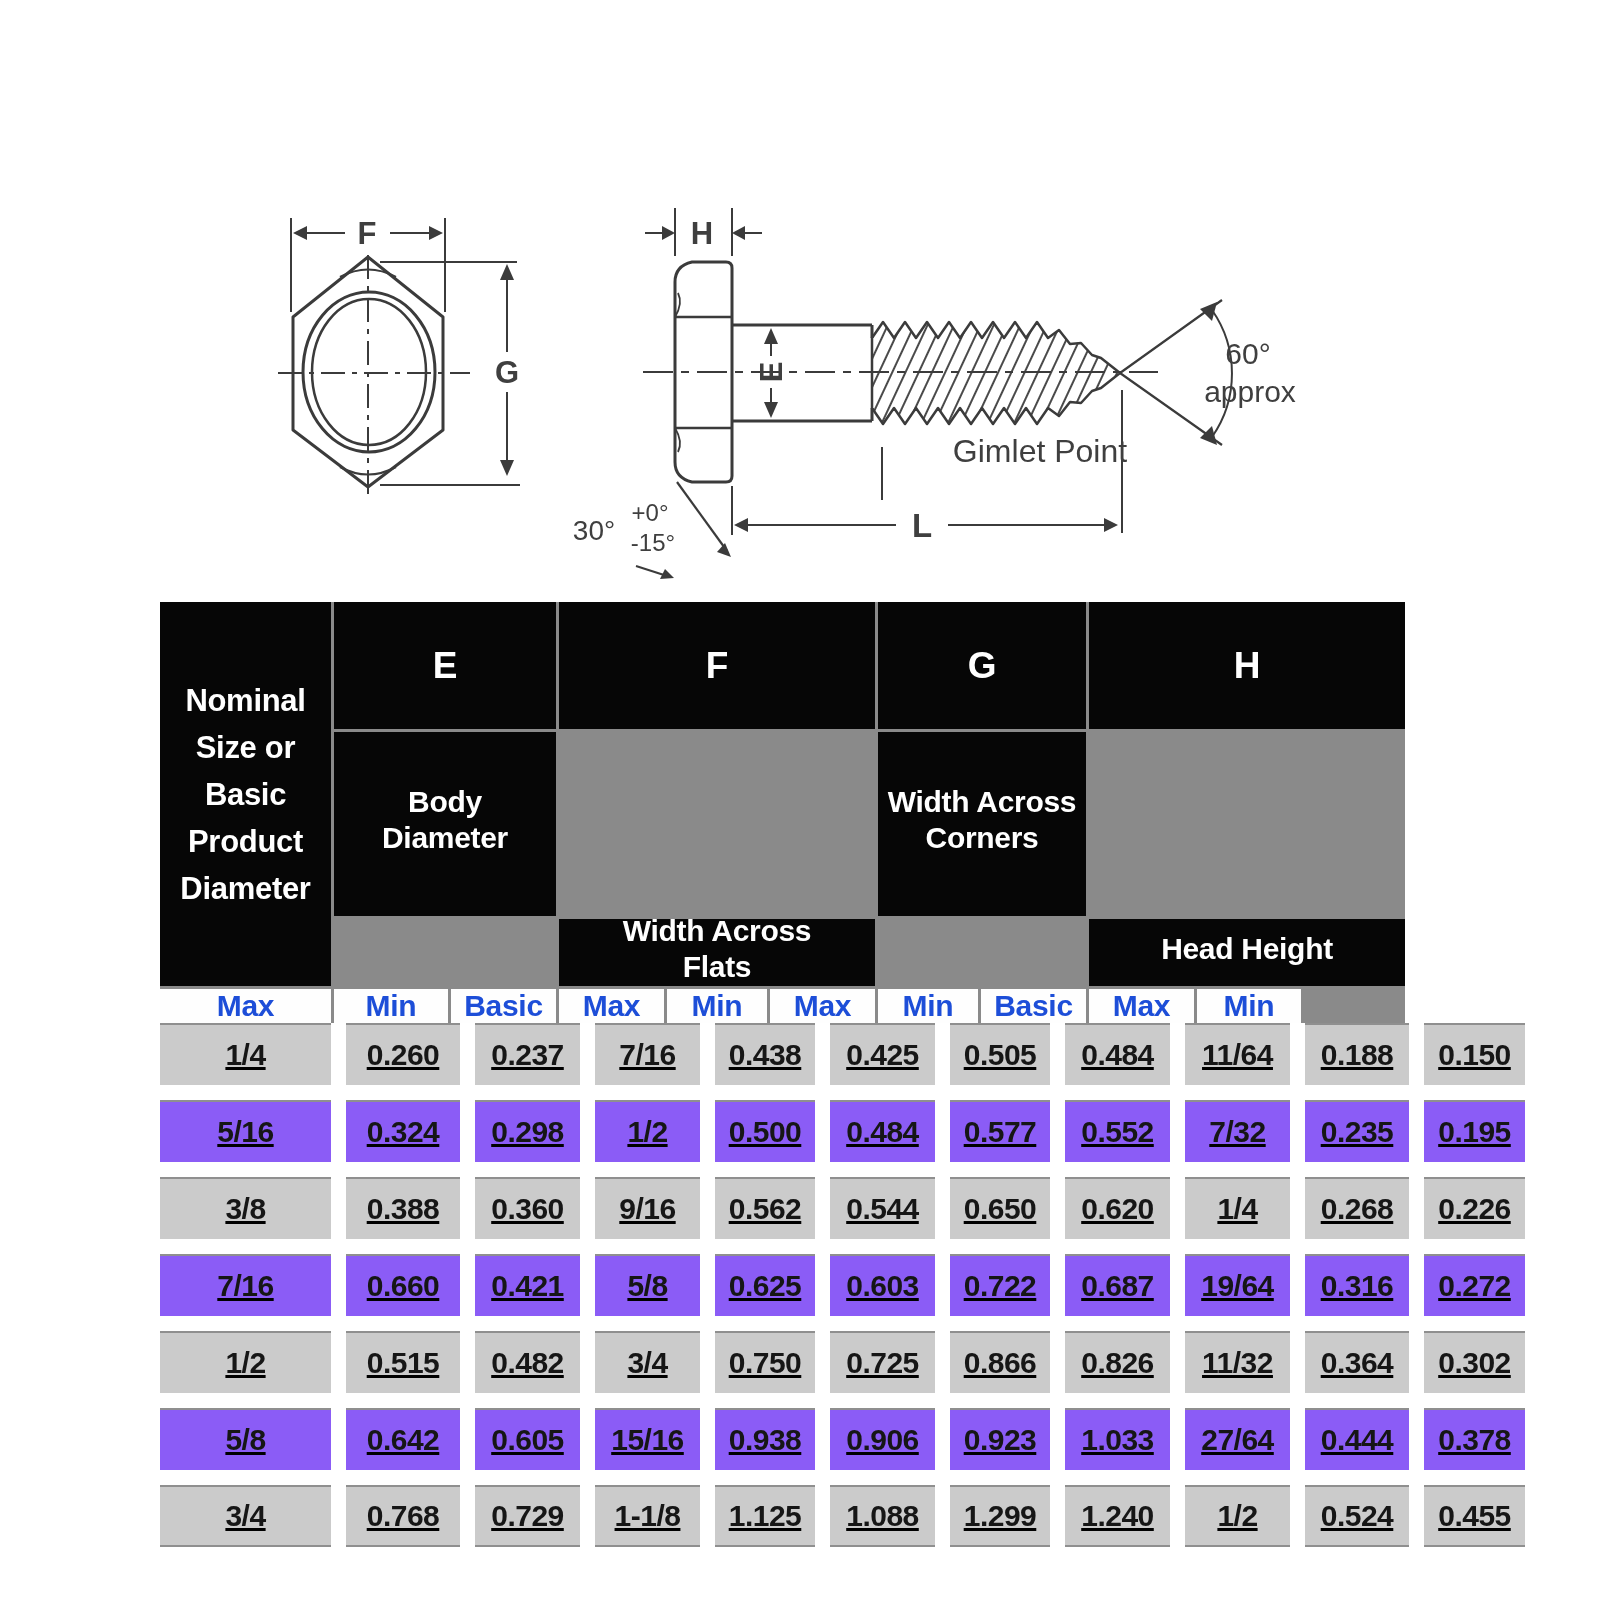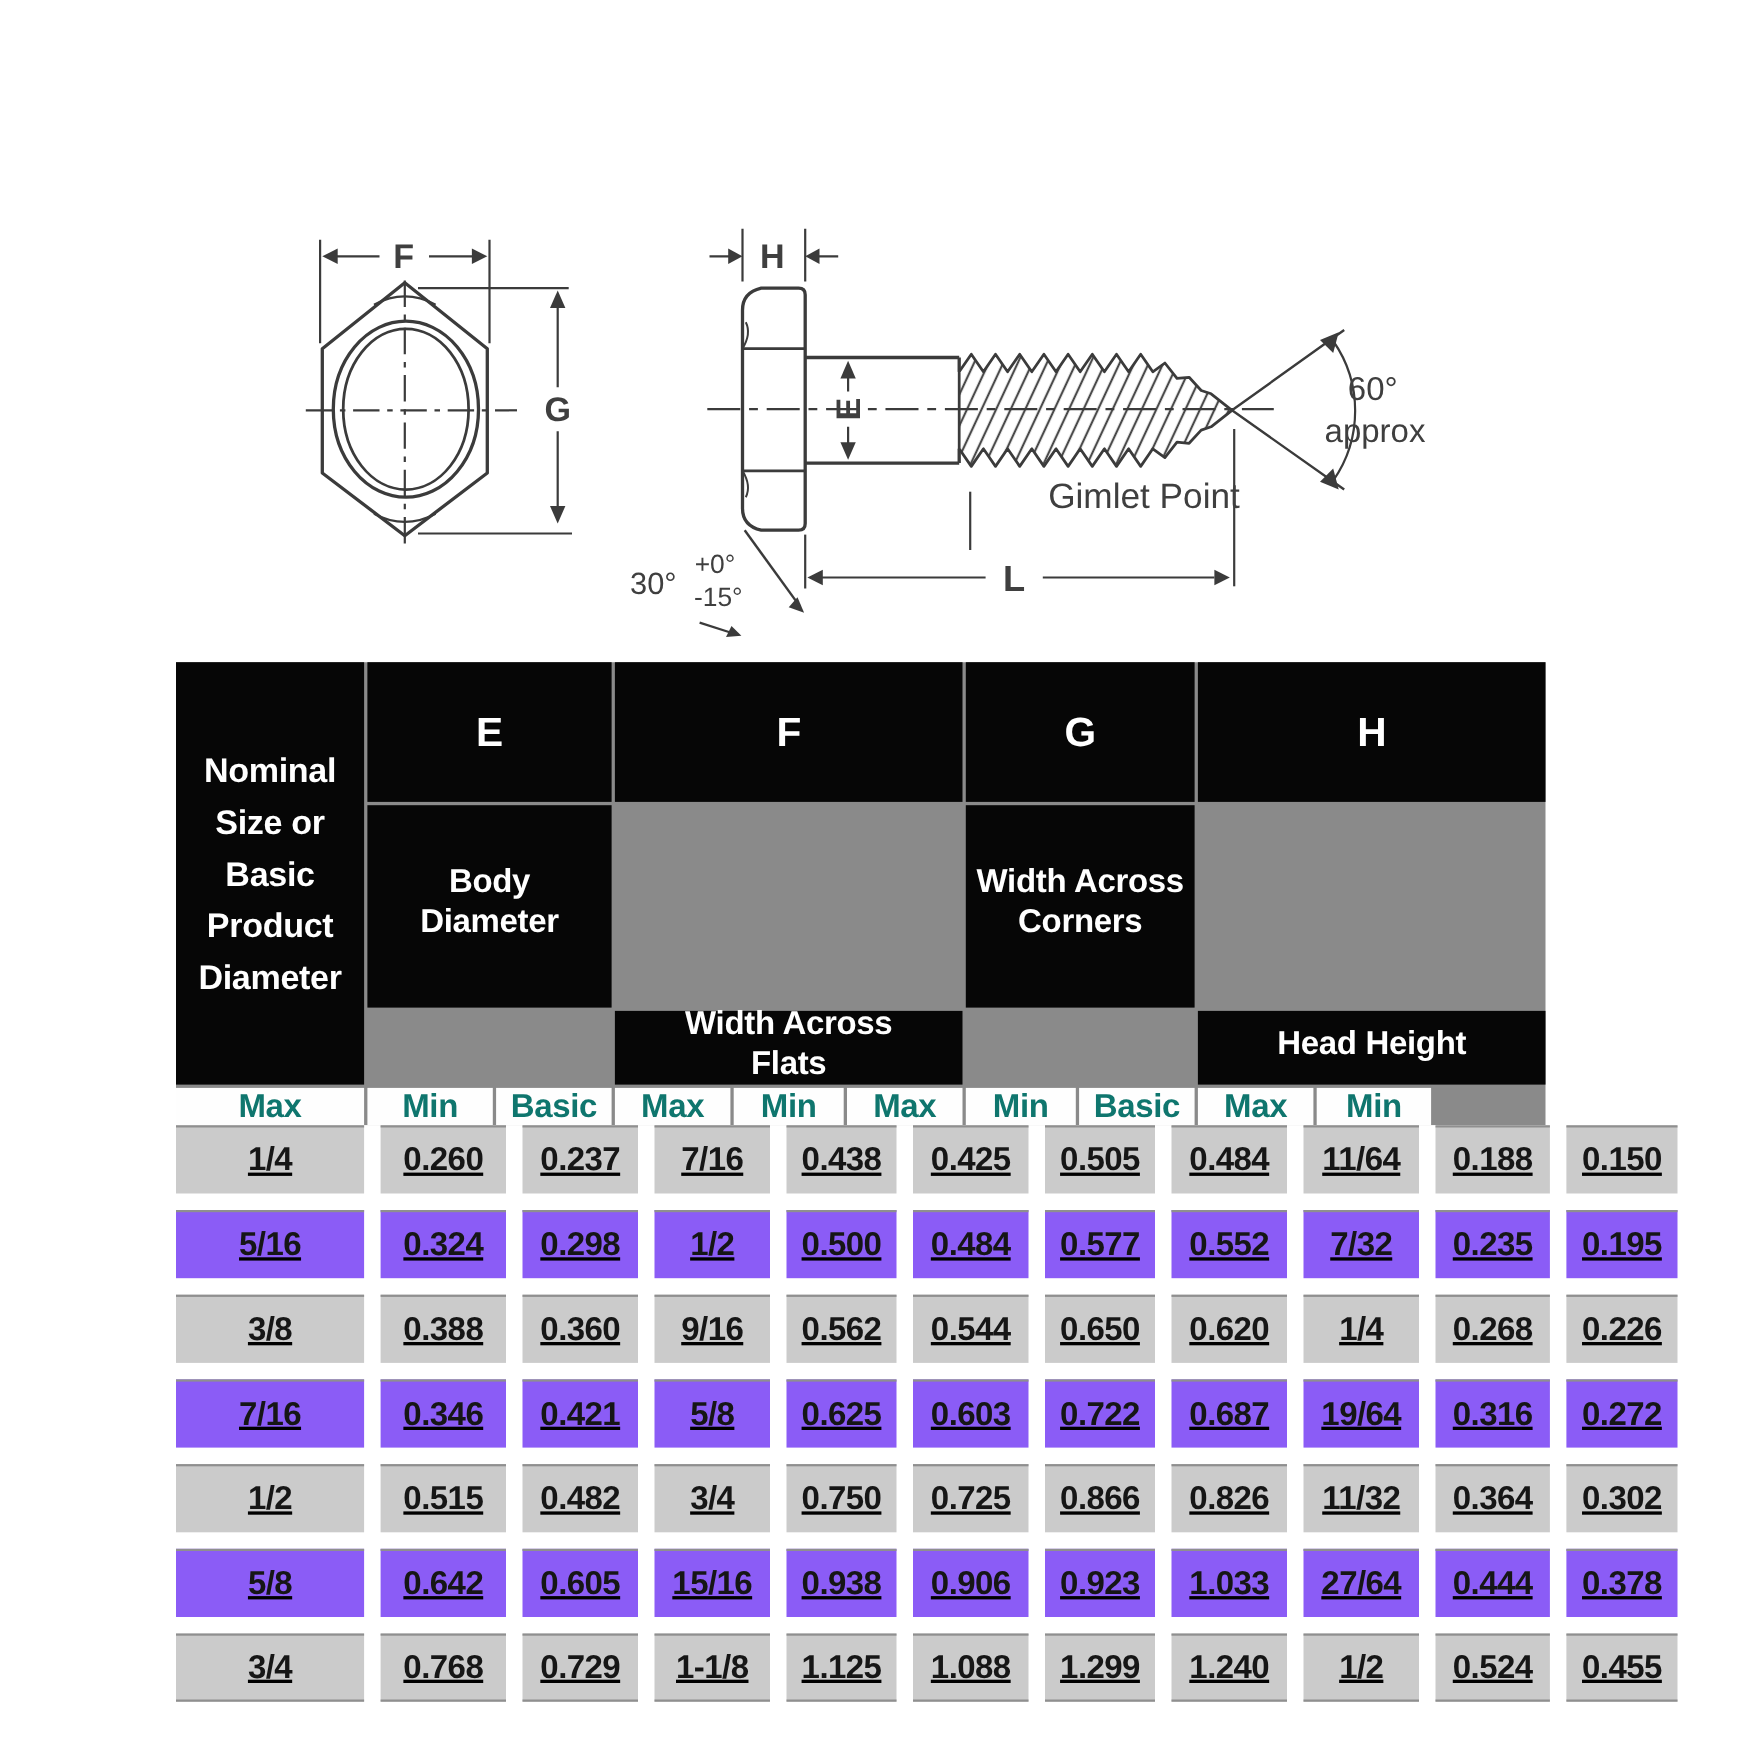--- a/index.html
+++ b/index.html
@@ -13,21 +13,21 @@
          grid-template-rows:127px 184px 67px;gap:3px;background:#8a8a8a;}
   .hcell{background:#060606;color:#ffffff;font-weight:bold;display:flex;align-items:center;justify-content:center;
          text-align:center;letter-spacing:-0.3px;}
   .corner{grid-row:1/4;grid-column:1;font-size:31px;line-height:47px;padding:0 6px;}
   .letter{font-size:37px;}
   .desc{font-size:30px;line-height:36px;padding-bottom:8px;}
   .desc span{display:inline-block;}
   .desc.g0 span{max-width:140px;}
   .desc.g1 span{max-width:215px;}
   .desc.g2 span{max-width:215px;}
-  .sub{background:#fefefe;color:#0f766e;font-size:30px;font-weight:bold;}
+  .sub{background:#fefefe;color:#1d4ed8;font-size:30px;font-weight:bold;}
   .L1{grid-column:2/4;}
   .L2{grid-column:4/7;}
   .L3{grid-column:7/9;}
   .L4{grid-column:9/12;}
   .dgrid{display:grid;grid-template-columns:171px 114px 105px 105px 100px 105px 100px 105px 105px 104px 101px;
          grid-auto-rows:62px;gap:15px;background:#ffffff;text-decoration:underline;}
   .dcell{box-sizing:border-box;border-top:2px solid #8f8f8f;display:flex;align-items:center;justify-content:center;
          font-size:30px;font-weight:bold;color:#161616;letter-spacing:-0.5px;}
   .dcell.shade{background:#cbcbcb;}
   .dcell.plain{background:#8b5cf6;}
@@ -178,21 +178,21 @@
         <div class="dcell shade">0.360</div>
         <div class="dcell shade">9/16</div>
         <div class="dcell shade">0.562</div>
         <div class="dcell shade">0.544</div>
         <div class="dcell shade">0.650</div>
         <div class="dcell shade">0.620</div>
         <div class="dcell shade">1/4</div>
         <div class="dcell shade">0.268</div>
         <div class="dcell shade">0.226</div>
         <div class="dcell plain">7/16</div>
-        <div class="dcell plain">0.346</div>
+        <div class="dcell plain">0.660</div>
         <div class="dcell plain">0.421</div>
         <div class="dcell plain">5/8</div>
         <div class="dcell plain">0.625</div>
         <div class="dcell plain">0.603</div>
         <div class="dcell plain">0.722</div>
         <div class="dcell plain">0.687</div>
         <div class="dcell plain">19/64</div>
         <div class="dcell plain">0.316</div>
         <div class="dcell plain">0.272</div>
         <div class="dcell shade">1/2</div>

